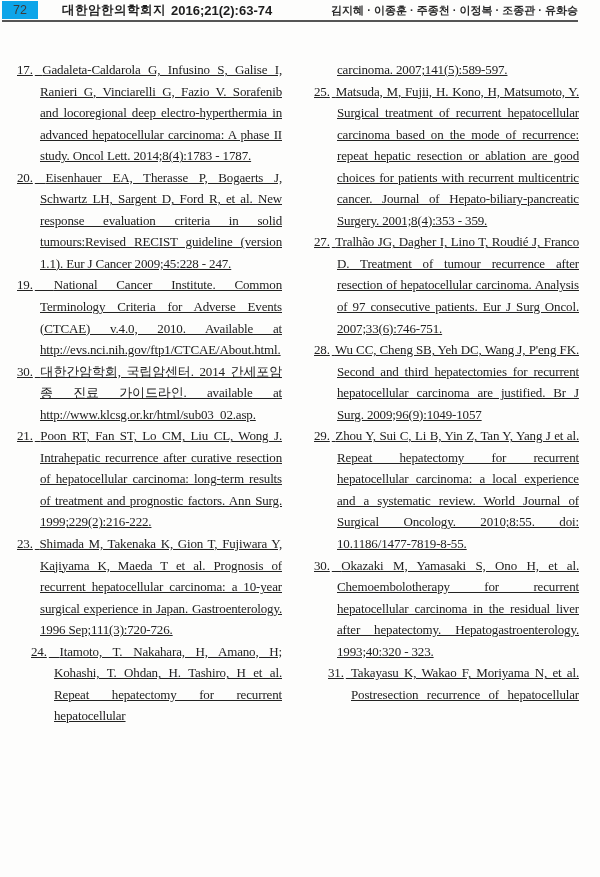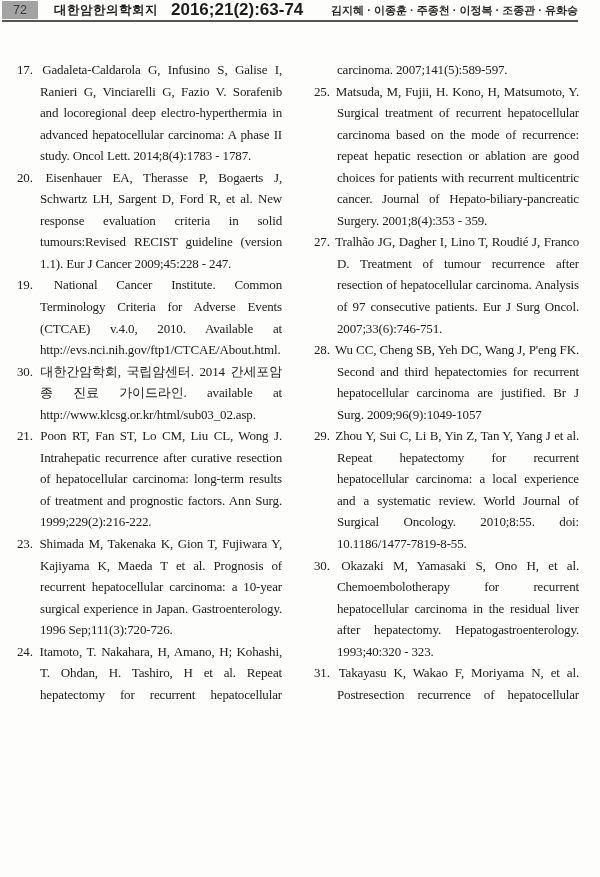--- a/index.html
+++ b/index.html
@@ -23,76 +23,77 @@
     height: 20px;
     border-bottom: 2px solid #555;
     display: flex;
     align-items: center;
     font-family: "Liberation Sans", "DejaVu Sans", sans-serif;
   }
   .pagenum-box {
     width: 36px;
     height: 18px;
     line-height: 18px;
-    background: #a3a3a3;
+    background: #0ea5e9;
     color: #3c3c3c;
     text-align: center;
     font-size: 12.5px;
     flex: 0 0 auto;
   }
   .journal-title {
-    margin-left: 16px;
+    margin-left: 24px;
     font-weight: bold;
     font-size: 12.5px;
     letter-spacing: 0.5px;
     color: #1d1d1d;
     white-space: nowrap;
   }
   .journal-citation {
-    margin-left: 13px;
+    margin-left: 5px;
     font-weight: bold;
-    font-size: 17px;
+    font-size: 13px;
     color: #1d1d1d;
     white-space: nowrap;
   }
   .authors {
     margin-left: auto;
     font-weight: bold;
     font-size: 11px;
     color: #2a2a2a;
     white-space: nowrap;
   }
   
   .cols {
     position: absolute;
     top: 59px;
     left: 17px;
     right: 21px;
     bottom: 0;
     display: flex;
     gap: 32px;
     overflow: hidden;
+    text-decoration: underline;
   }
   .col {
     flex: 1 1 0;
     min-width: 0;
     overflow: hidden;
   }
   .ref {
     text-align: justify;
     font-size: 13px;
     line-height: 21.55px;
     padding-left: 23px;
     text-indent: -23px;
     letter-spacing: -0.15px;
     word-break: break-word;
     overflow-wrap: anywhere;
   }
   .ref.cont { text-indent: 0; }
-  .ref.cut  { text-align-last: justify; }
+  .ref.cut  { text-align-last: justify; margin-left: 14px; }
   .ref-num { padding-right: 2px; }
 </style>
 </head>
 <body>
 
 <div class="page">
 
   <div class="header">
     <div class="pagenum-box">72</div>
     <div class="journal-title">대한암한의학회지</div>

